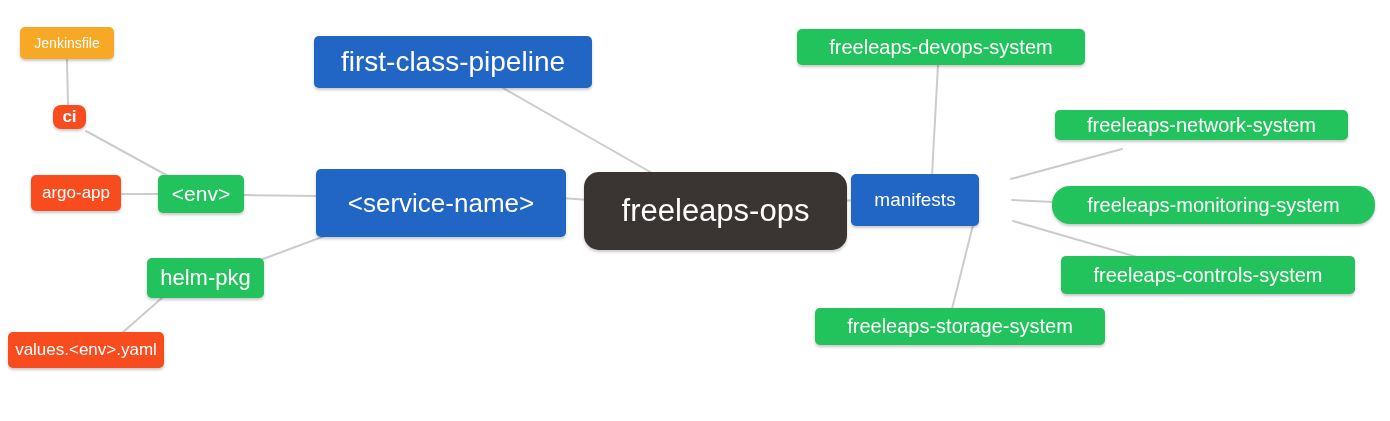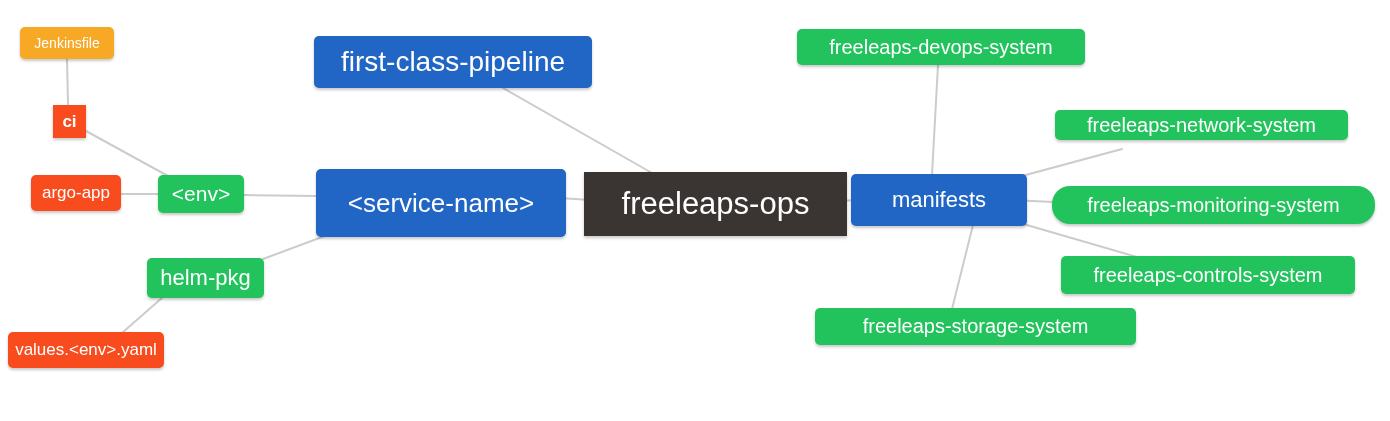--- a/index.html
+++ b/index.html
@@ -20,34 +20,34 @@
     box-shadow:0 2px 3px rgba(0,0,0,.22);
     white-space:nowrap; cursor:pointer; box-sizing:border-box;
   }
   .c-blue{background:var(--blue);}
   .c-green{background:var(--green);}
   .c-orange{background:var(--orange);}
   .c-red{background:var(--red);}
   .c-dark{background:var(--dark);}
 
   .n-jenkinsfile{left:20px; top:27px; width:94px; height:32px; font-size:14px;text-align:center;}
-  .n-ci{left:53px; top:105px; width:33px; height:33px; font-size:17px; font-weight:bold; border-radius:0;}
+  .n-ci{left:53px; top:105px; width:33px; height:24px; font-size:17px; font-weight:bold; border-radius:8px;}
   .n-argo-app{left:31px; top:175px; width:90px; height:36px; font-size:17px;}
   .n-env{left:158px; top:175px; width:86px; height:38px; font-size:21px;}
   .n-helm-pkg{left:147px; top:258px; width:117px; height:40px; font-size:22px;}
   .n-values{left:8px; top:332px; width:156px; height:36px; font-size:17px;}
   .n-pipeline{left:314px; top:36px; width:278px; height:52px; font-size:28px;}
   .n-service{left:316px; top:169px; width:250px; height:68px; font-size:26px;}
-  .n-ops{left:584px; top:172px; width:263px; height:64px; font-size:31px; border-radius:0;text-align:right;}
-  .n-manifests{left:851px; top:174px; width:176px; height:52px; font-size:22px;}
+  .n-ops{left:584px; top:172px; width:263px; height:78px; font-size:31px; border-radius:15px;text-align:right;}
+  .n-manifests{left:851px; top:174px; width:128px; height:52px; font-size:19px;}
   .n-devops{left:797px; top:29px; width:288px; height:36px; font-size:20px;}
   .n-network{left:1055px; top:110px; width:293px; height:30px; font-size:20px;}
   .n-monitoring{left:1052px; top:186px; width:323px; height:38px; font-size:20px;border-radius:18px;}
   .n-controls{left:1061px; top:256px; width:294px; height:38px; font-size:20px;}
-  .n-storage{left:815px; top:308px; width:321px; height:37px; font-size:20px;}
+  .n-storage{left:815px; top:308px; width:290px; height:37px; font-size:20px;}
 </style>
 </head>
 <body>
 
 <div class="canvas">
 
   <svg class="edges" viewBox="0 0 1390 421" xmlns="http://www.w3.org/2000/svg">
     <g stroke="#cccccc" stroke-width="2" fill="none" stroke-linecap="round">
       <line x1="67" y1="59" x2="68" y2="105"></line>
       <line x1="86" y1="131" x2="168" y2="176"></line>

